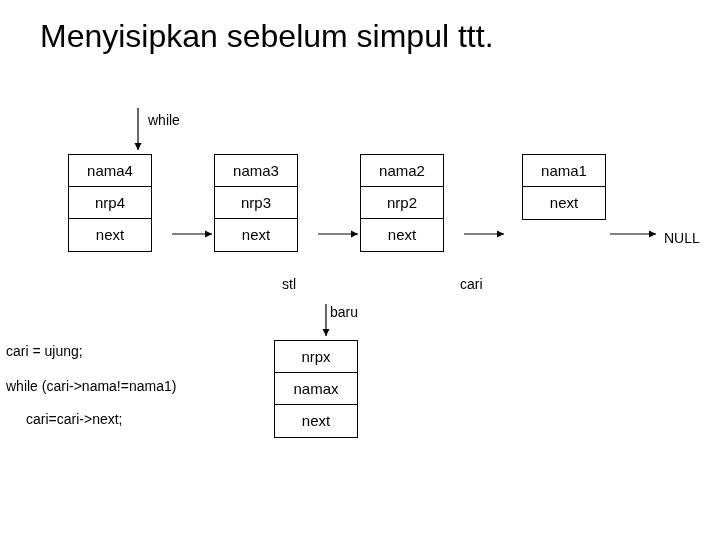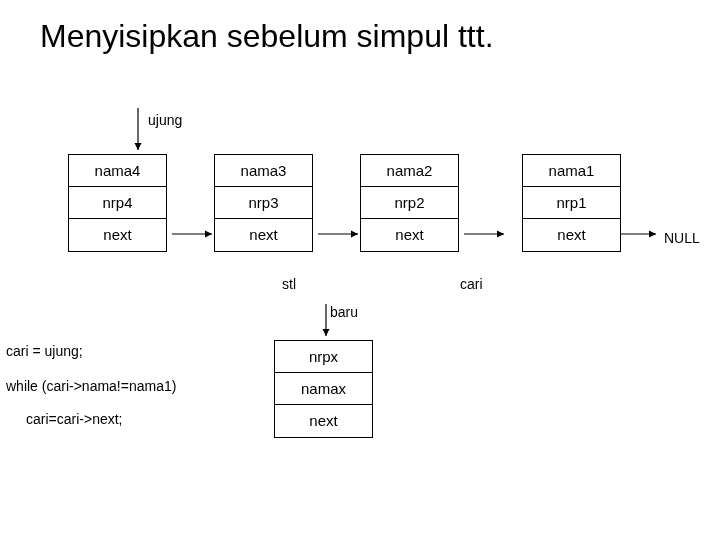--- a/index.html
+++ b/index.html
@@ -21,21 +21,21 @@
     font-weight: 400;
   }
   .label-ujung {
     position: absolute;
     top: 112px;
     left: 148px;
     font-size: 14px;
   }
   .node {
     position: absolute;
-    width: 99px;
+    width: 84px;
     border: 1px solid #000;
     font-size: 15px;
     text-align: center;
     background: #fff;
   }
   .node .cell {
     border-bottom: 1px solid #000;
     padding: 6px 2px;
     height: 32px;
     line-height: 20px;
@@ -76,21 +76,21 @@
   .code .line1 { margin: 12px 0; }
   .code .line2 { margin: 16px 0 10px 0; }
   .code .line3 { margin: 14px 0 10px 14px; }
   .code .line4 { margin: 14px 0 10px 20px; }
 </style>
 </head>
 <body>
 
 <div class="title">Menyisipkan sebelum simpul ttt.</div>
 
-<div class="label-ujung">ujung</div>
+<div class="label-ujung">while</div>
 
 <svg width="720" height="540" style="position:absolute;top:0;left:0;pointer-events:none">
   <defs>
     <marker id="ah" markerWidth="8" markerHeight="8" refX="6" refY="3" orient="auto">
       <path d="M0,0 L6,3 L0,6 Z" fill="#000"></path>
     </marker>
   </defs>
 
   <line x1="138" y1="108" x2="138" y2="150" stroke="#000" stroke-width="1.2" marker-end="url(#ah)"></line>
 
@@ -112,21 +112,20 @@
   <div class="cell">nrp3</div>
   <div class="cell">next</div>
 </div>
 <div class="node" style="left:360px;top:154px;">
   <div class="cell">nama2</div>
   <div class="cell">nrp2</div>
   <div class="cell">next</div>
 </div>
 <div class="node" style="left:506px;top:154px;margin-left:16px;">
   <div class="cell">nama1</div>
-  <div class="cell">nrp1</div>
   <div class="cell">next</div>
 </div>
 
 <div class="null-label">NULL</div>
 
 <div class="label-stl">stl</div>
 <div class="label-cari">cari</div>
 <div class="label-baru">baru</div>
 
 <div class="node" style="left:274px;top:340px;">

